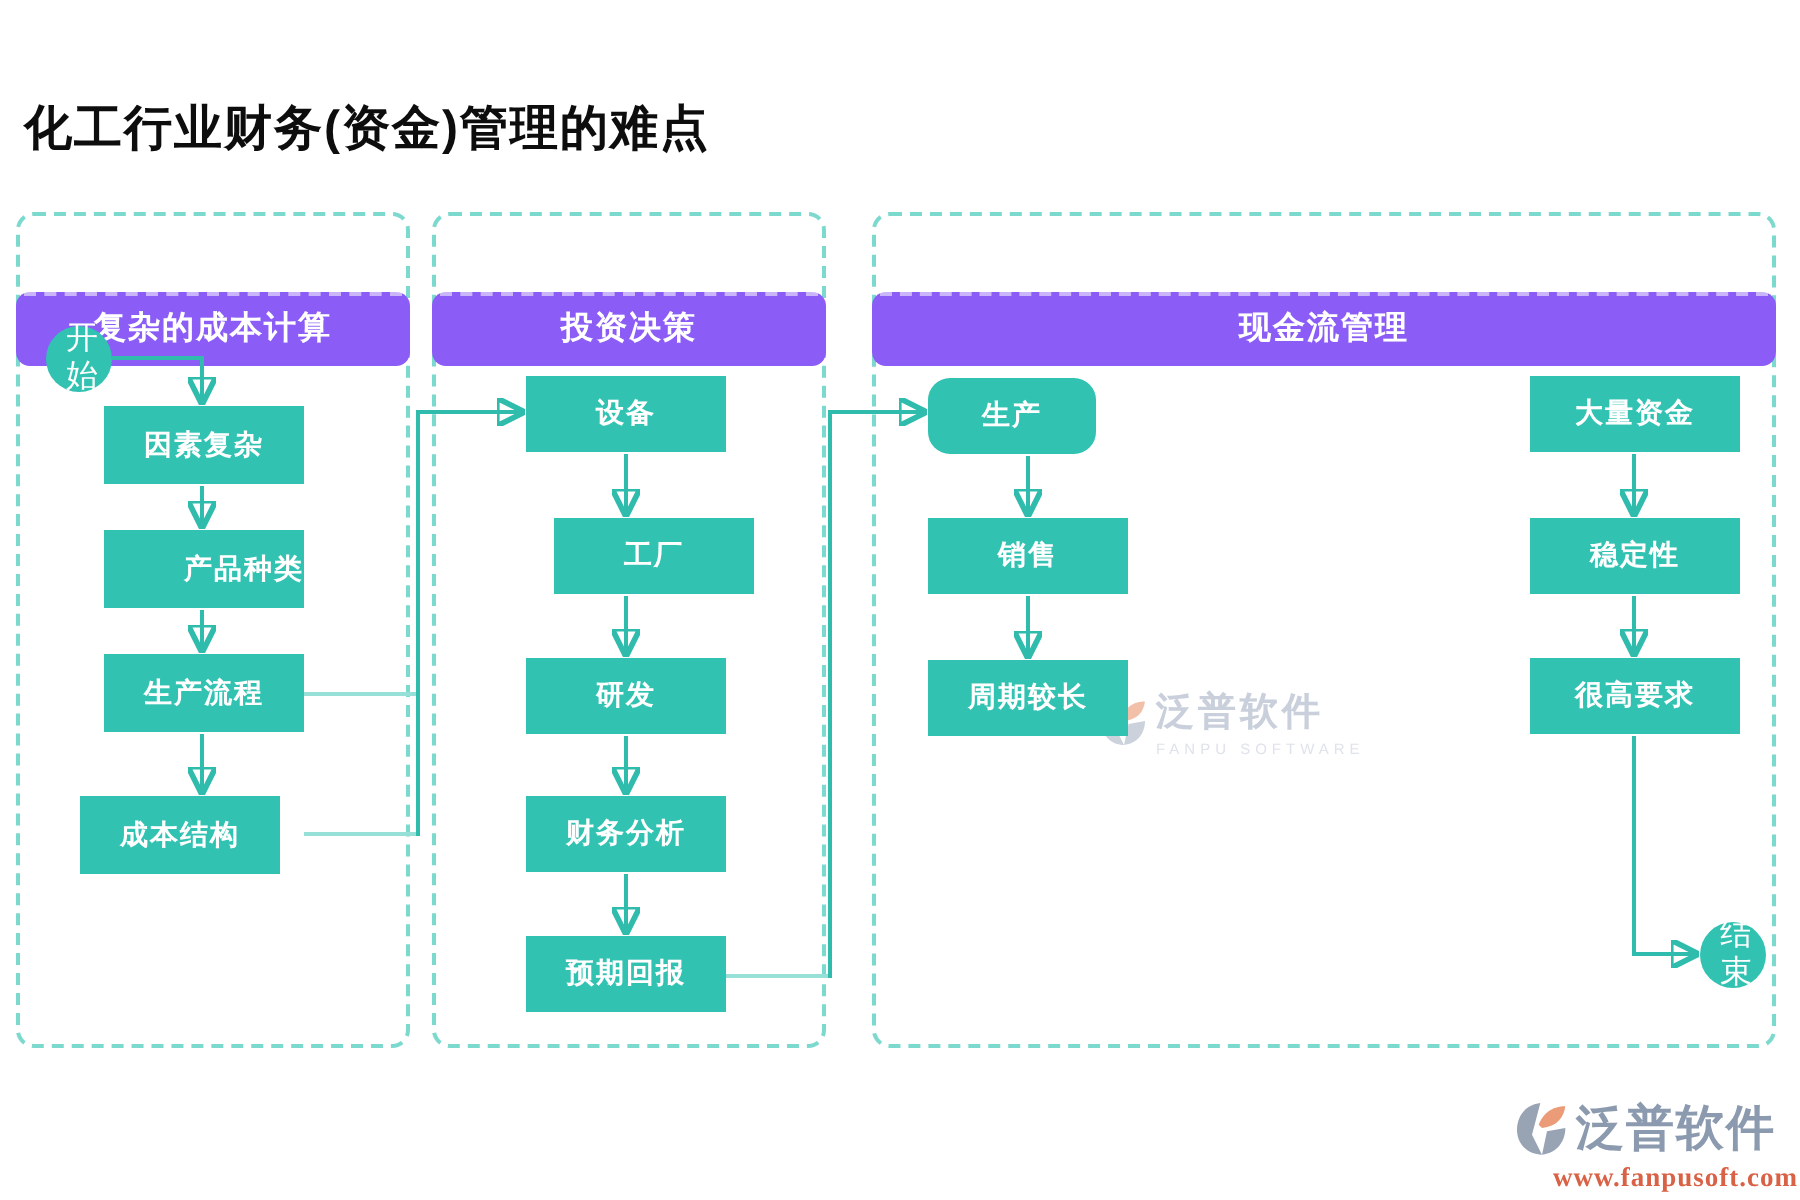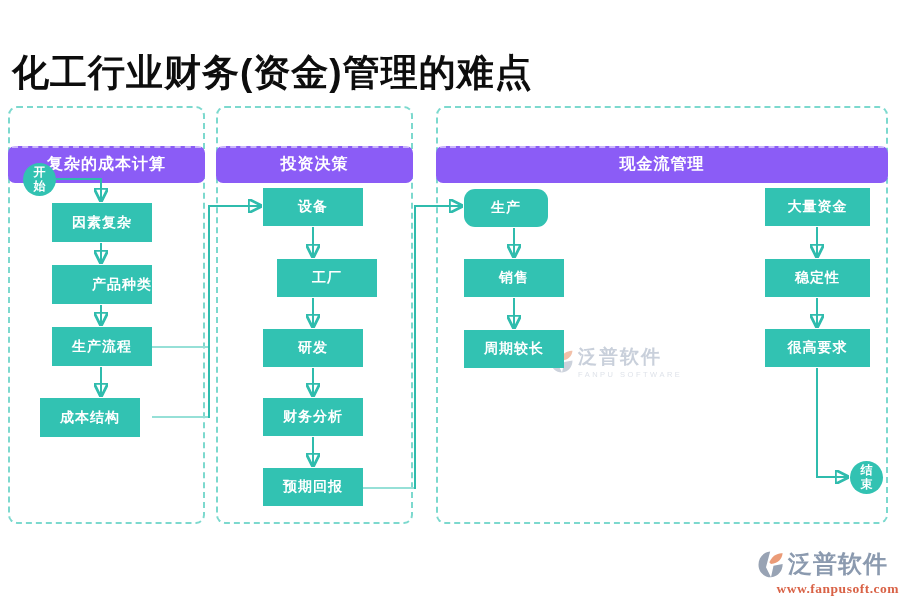--- a/index.html
+++ b/index.html
@@ -1,21 +1,21 @@
 <!DOCTYPE html>
 <html><head>
 <meta charset="utf-8">
 <style>
   html,body{margin:0;padding:0;background:#fff;}
   #canvas{
     position:relative;width:900px;height:600px;overflow:hidden;background:#fff;
     font-family:"Liberation Sans","DejaVu Sans",sans-serif;
   }
   .page-title{
-    position:absolute;left:12px;top:48px;font-size:37px;font-weight:bold;
+    position:absolute;left:12px;top:48px;font-size:24px;font-weight:bold;
     color:#0d0d0d;letter-spacing:1px;white-space:nowrap;
   }
   .section{
     position:absolute;top:106px;height:418px;border:2px dashed #7cd9ce;border-radius:9px;
     box-sizing:border-box;background:transparent;
   }
   #section-1{left:8px;width:197px;}
   #section-2{left:216px;width:197px;}
   #section-3{left:436px;width:452px;}
   .section-header{
@@ -30,21 +30,21 @@
   .node{
     position:absolute;background:#32c2b2;color:#fff;font-size:14px;font-weight:bold;
     display:flex;align-items:center;justify-content:center;letter-spacing:1px;
     box-sizing:border-box;z-index:3;
   }
   .terminal{
     position:absolute;width:33px;height:33px;border-radius:50%;background:#32c2b2;
     color:#fff;display:flex;align-items:center;justify-content:center;z-index:3;
   }
   .terminal span{
-    display:block;width:13px;font-size:12px;font-weight:bold;line-height:1.15;
+    display:block;width:13px;font-size:16px;font-weight:normal;line-height:1.15;
     word-break:break-all;text-align:center;
   }
   #connectors{position:absolute;left:0;top:0;z-index:2;}
   #connectors path{fill:none;stroke:#2fbcad;stroke-width:2;}
   #connectors path.lt{stroke:#96e0d7;}
   .watermark-center{
     position:absolute;left:550px;top:347px;display:flex;align-items:flex-start;z-index:1;
   }
   .watermark-center .wm-text{margin-left:4px;}
   .wm-name{font-size:19px;color:#c9d0db;font-weight:bold;letter-spacing:2px;line-height:1.1;}

